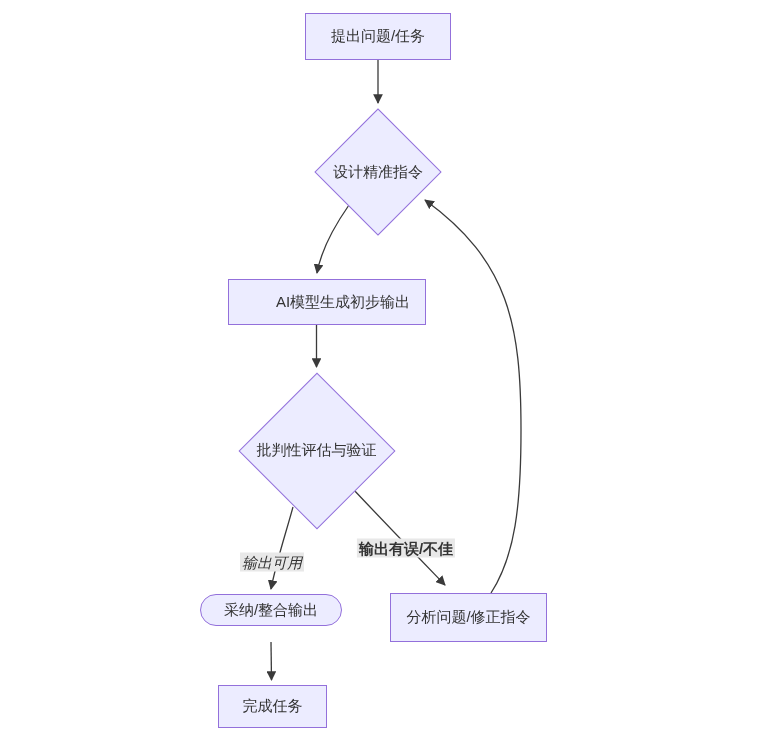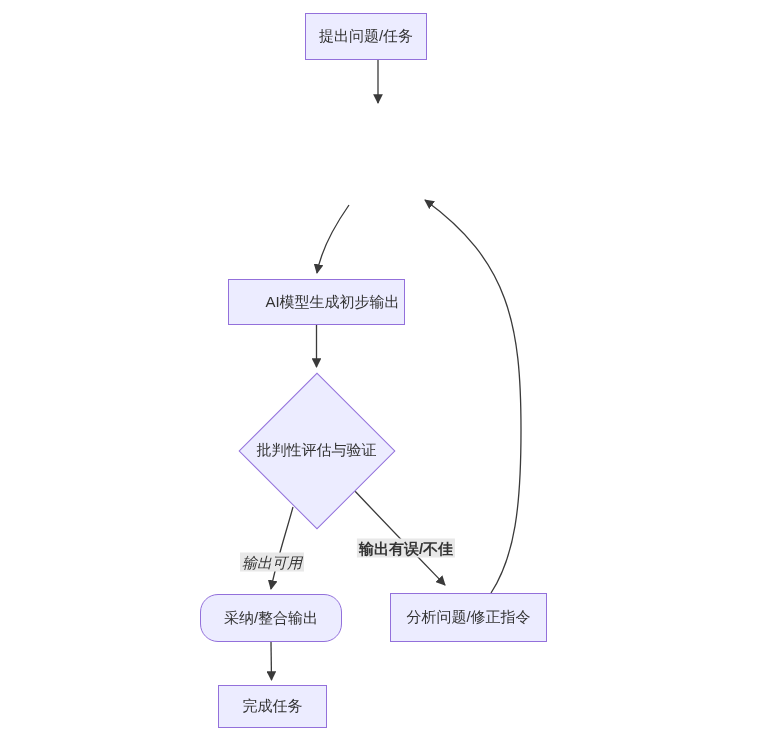--- a/index.html
+++ b/index.html
@@ -73,27 +73,27 @@
     transform: translate(-50%, -50%);
     background: var(--edge-label-bg);
     color: var(--text-color);
     font-size: 15px;
     line-height: 19px;
     padding: 0 2px;
     white-space: nowrap;
   }
 
   
-  #node-start    { left: 305px; top: 13px;  width: 122px; height: 47px; }
+  #node-start    { left: 305px; top: 13px;  width: 146px; height: 47px; }
   #node-design   { left: 314px; top: 108px; width: 128px; height: 128px; }
   #node-design .shape { width: 90px; height: 90px; }
-  #node-generate { left: 228px; top: 279px; width: 177px; height: 46px; padding-left: 32px; }
+  #node-generate { left: 228px; top: 279px; width: 198px; height: 46px; padding-left: 32px; }
   #node-evaluate { left: 238px; top: 372px; width: 157px; height: 157px; }
   #node-evaluate .shape { width: 111px; height: 111px; }
-  #node-adopt    { left: 200px; top: 594px; width: 142px; height: 48px; border-radius: 18px; }
+  #node-adopt    { left: 200px; top: 594px; width: 142px; height: 32px; border-radius: 18px; }
   #node-analyze  { left: 390px; top: 593px; width: 157px; height: 49px; }
   #node-done     { left: 218px; top: 685px; width: 109px; height: 43px; }
 
   #label-usable { left: 272px; top: 562px; font-style: italic; }
   #label-faulty { left: 406px; top: 548px; font-weight: bold; }
 </style>
 </head>
 <body>
 
 <div class="canvas">
@@ -110,20 +110,24 @@
     <path class="edge" d="M 293 507 C 285 536 276 563 271 589" marker-end="url(#arrowhead)"></path>
     <path class="edge" d="M 353 489 C 385 523 417 556 445 585" marker-end="url(#arrowhead)"></path>
     <path class="edge" d="M 271 642 L 271.5 680" marker-end="url(#arrowhead)"></path>
     <path class="edge" d="M 491 593 C 515 556 521 506 521 430 C 521 325 509 261 425 200" marker-end="url(#arrowhead)"></path>
   </svg>
 
   <div class="node" id="node-start">
     <span>提出问题/任务</span>
   </div>
 
+  <div class="diamond" id="node-design">
+    <div class="shape"></div>
+    <span class="lbl">设计精准指令</span>
+  </div>
 
   <div class="node" id="node-generate">
     <span>AI模型生成初步输出</span>
   </div>
 
   <div class="diamond" id="node-evaluate">
     <div class="shape"></div>
     <span class="lbl">批判性评估与验证</span>
   </div>
 

